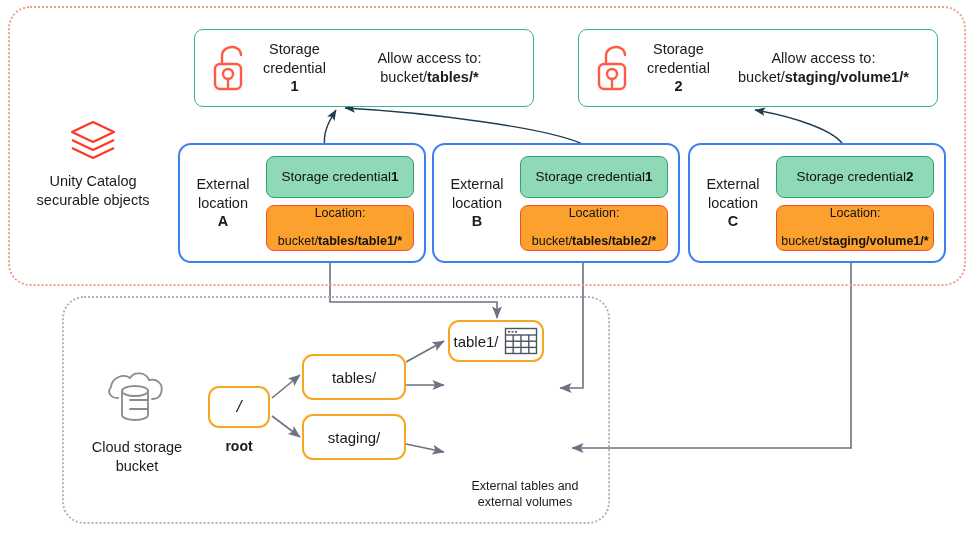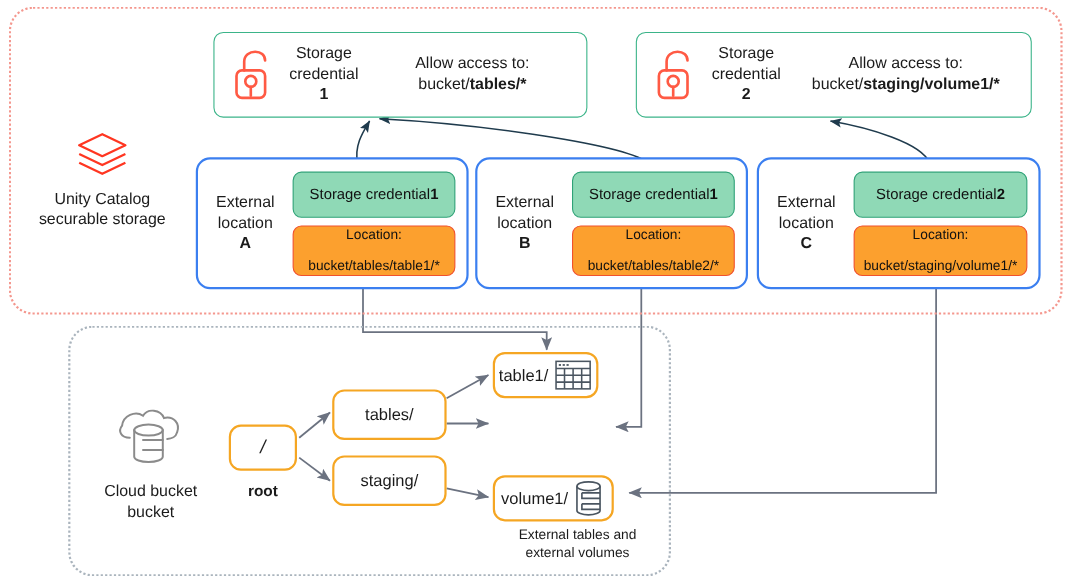--- a/index.html
+++ b/index.html
@@ -137,21 +137,21 @@
     height: 46px;
     display: flex;
     flex-direction: column;
     align-items: center;
     justify-content: space-between;
     font-size: 12.5px;
     line-height: 1.25;
     color: #111;
     text-align: center;
   }
-  .chip-orange b { font-weight: 400; }
+  .chip-orange b { font-weight: 700; }
 
   
   .node {
     position: absolute;
     box-sizing: border-box;
     border: 2px solid #f5a623;
     border-radius: 11px;
     background: #ffffff;
     display: flex;
     align-items: center;
@@ -215,35 +215,35 @@
 
   <div class="side-label" style="left:18px; top:118px; width:150px;">
     <svg class="side-icon" width="50" height="46" viewBox="0 0 50 46">
       <g fill="none" stroke="#ff3621" stroke-width="2.1" stroke-linejoin="round">
         <path d="M25 4 L46 14 L25 24 L4 14 Z"></path>
         <path d="M4 22 L25 32 L46 22"></path>
         <path d="M4 30 L25 40 L46 30"></path>
       </g>
     </svg>
     <span>Unity Catalog</span><br>
-    <span>securable storage</span>
+    <span>securable objects</span>
   </div>
 
   <div class="side-label" style="left:62px; top:368px; width:150px;">
     <svg class="side-icon" width="74" height="62" viewBox="0 0 74 62">
       <g fill="none" stroke="#8b8b8b" stroke-width="1.8" stroke-linecap="round">
         <path d="M18 30 C10 30 7 24 11 19 C12 10 23 5 30 10 C34 3 46 4 49 12
                  C58 10 64 17 61 25 C60 29 56 31 52 31"></path>
         <ellipse cx="35" cy="23" rx="13" ry="5"></ellipse>
         <path d="M22 23 L22 47 C22 50 28 52 35 52 C42 52 48 50 48 47 L48 23"></path>
         <path d="M48 32 L30 32"></path>
         <path d="M48 41 L30 41"></path>
       </g>
     </svg>
-    <span>Cloud bucket</span><br>
+    <span>Cloud storage</span><br>
     <span>bucket</span>
   </div>
 
   <div class="cred-card" style="left:194px; top:29px; width:340px; height:78px;">
     <svg class="cred-lock" width="40" height="48" viewBox="0 0 40 48">
       <g fill="none" stroke="#ff5a44" stroke-width="2.4" stroke-linecap="round">
         <path d="M11 20 L11 12 C11 6 16 3 21 3 C26 3 30 6 30 11"></path>
         <rect x="4" y="20" width="26" height="25" rx="5"></rect>
         <circle cx="17" cy="30" r="5"></circle>
         <path d="M17 35 L17 43"></path>
@@ -363,32 +363,19 @@
       </g>
       <g fill="#4a5560">
         <rect x="5" y="5" width="2" height="1.6"></rect>
         <rect x="8.5" y="5" width="2" height="1.6"></rect>
         <rect x="12" y="5" width="2" height="1.6"></rect>
       </g>
     </svg>
   </div>
 
 
-  <div class="node node-with-icon" style="left:448px; top:432px; width:110px; height:42px;">
-    <span>volume1/</span>
-    <svg class="node-icon" width="30" height="34" viewBox="0 0 30 34">
-      <g fill="none" stroke="#4a5560" stroke-width="1.5">
-        <ellipse cx="15" cy="6" rx="10.5" ry="4"></ellipse>
-        <path d="M4.5 6 L4.5 28 C4.5 30.2 9.2 32 15 32 C20.8 32 25.5 30.2 25.5 28 L25.5 6"></path>
-        <path d="M25.5 12 L9 12"></path>
-        <path d="M9 12 L9 17 L25.5 17"></path>
-        <path d="M25.5 22 L9 22"></path>
-        <path d="M9 22 L9 27 L25.5 27"></path>
-      </g>
-    </svg>
-  </div>
 
   <div class="caption" style="left:430px; top:478px; width:190px;">
     <span>External tables and</span><br>
     <span>external volumes</span>
   </div>
 
 </div>
 
 </body></html>

